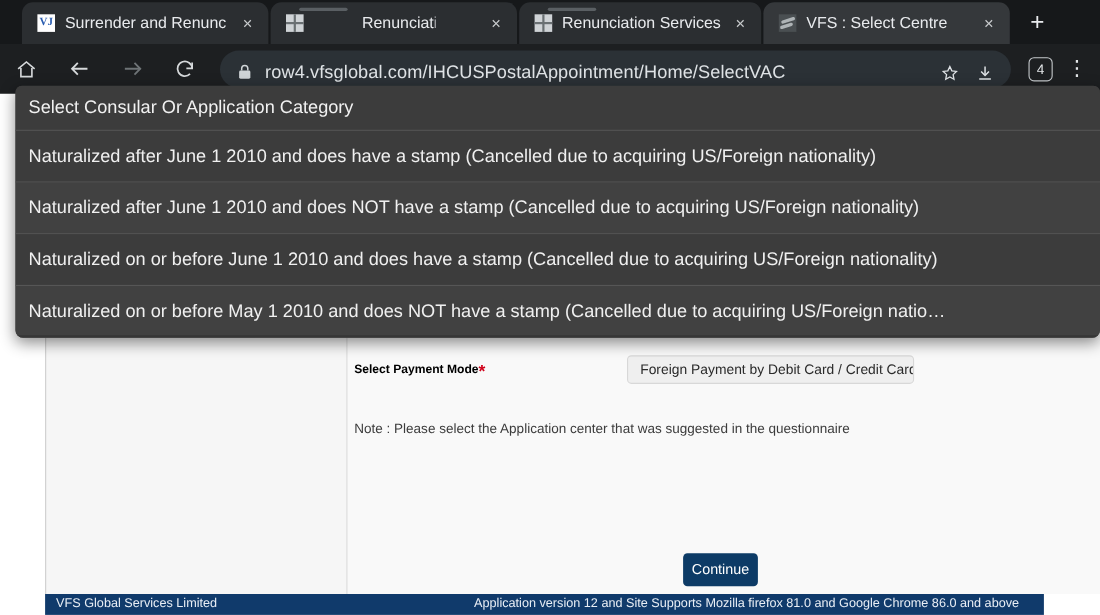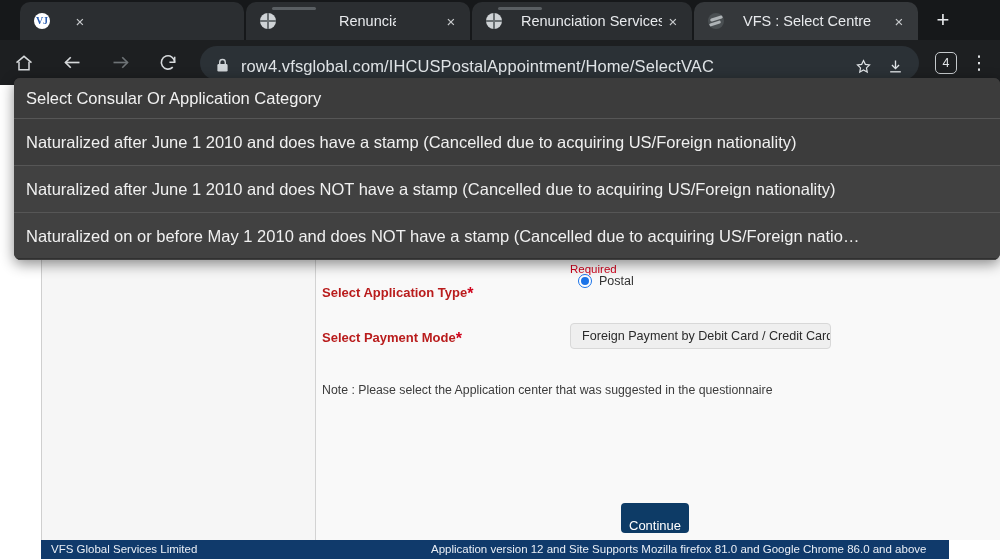--- a/index.html
+++ b/index.html
@@ -28,23 +28,23 @@
     padding:0 8px 0 14px;
     background:#2b2e31;
     margin-right:2px;
     color:#e8eaed;
     font-size:14.5px;
     white-space:nowrap;
     overflow:hidden;
   }
   .tab.active { background:#35383b; }
   .tab .favicon {
-    width:16px; height:16px; margin-right:19px; flex:0 0 16px;
+    width:16px; height:16px; margin-right:9px; flex:0 0 16px;
     display:flex; align-items:center; justify-content:center;
-    border-radius:8px;
+    border-radius:0;
   }
   .fav-vj { background:#ffffff; color:#2a5db0; font-size:10px; font-weight:bold;
             font-family:"Liberation Serif", serif; line-height:16px; text-align:center; }
   .fav-globe {
     background:#cfd3d6; border-radius:50%;
     position:relative;
   }
   .fav-globe::before{
     content:""; position:absolute; left:7px; top:0; width:2px; height:16px;
     background:#6a7073;
@@ -121,21 +121,21 @@
   }
   .col-divider {
     position:absolute; left:273px; top:0; width:1px; height:455px; background:#d3d3d3;
   }
   .form {
     position:absolute; left:274px; top:0; width:684px; height:455px;
     background:#f9f9f9;
   }
   .frow { position:absolute; display:flex; align-items:flex-start; }
   .flabel {
-    font-size:13px; font-weight:bold; color:#b91c1c;
+    font-size:11px; font-weight:bold; color:#000000;
     font-family:"Liberation Sans", sans-serif;
   }
   .req-star { color:#d0021b; font-weight:bold; }
   .sel {
     background:#efefef; border:1px solid #d8d8d8; border-radius:4px;
     height:26px; display:flex; align-items:center; justify-content:space-between;
     padding:0 8px 0 11px; font-size:12.6px; color:#2a2a2a; white-space:nowrap;
     overflow:hidden;
   }
   .required-msg {
@@ -150,21 +150,21 @@
   }
   .radio i { width:8px; height:8px; border-radius:50%; background:#1a73e8; display:block; }
   .radio-label { font-size:12.5px; color:#333; }
   .note {
     position:absolute; font-size:12.3px; color:#3c3c3c;
   }
   .continue {
     position:absolute; background:#0d3b66; color:#ffffff;
     border:none; border-radius:4px;
     font-size:13px; font-family:"Liberation Sans", sans-serif;
-    padding:8px; width:68px; height:30px; line-height:30px; text-align:center;
+    padding:0; width:68px; height:30px; line-height:30px; text-align:center;
   }
   .footer {
     position:absolute; left:41px; top:455px; width:908px; height:19px;
     background:#103a6b;
   }
   .footer-left {
     position:absolute; left:10px; top:3px;
     color:#e9eef5; font-size:11.5px; white-space:nowrap;
   }
   .footer-right {
@@ -254,30 +254,32 @@
     <div class="footer">
       <span class="footer-left">VFS Global Services Limited</span>
       <span class="footer-right">Application version 12 and Site Supports Mozilla firefox 81.0 and Google Chrome 86.0 and above</span>
     </div>
   </div>
 
   <div class="dropdown">
     <div class="dd-header">Select Consular Or Application Category</div>
     <div class="dd-item">Naturalized after June 1 2010 and does have a stamp (Cancelled due to acquiring US/Foreign nationality)</div>
     <div class="dd-item wide">Naturalized after June 1 2010 and does NOT have a stamp (Cancelled due to acquiring US/Foreign nationality)</div>
+    <div class="dd-item">Naturalized on or before June 1 2010 and does have a stamp (Cancelled due to acquiring US/Foreign nationality)</div>
     <div class="dd-item wide">Naturalized on or before May 1 2010 and does NOT have a stamp (Cancelled due to acquiring US/Foreign natio…</div>
     <div class="dd-scroll-shadow"></div>
   </div>
 
   <div class="chrome">
 
     <div class="tabstrip">
 
       <div class="tab" style="width:224px; margin-left:20px;">
         <span class="favicon fav-vj">VJ</span>
+        <span class="tab-title">Surrender and Renunc</span>
         <span class="tab-close">×</span>
       </div>
 
       <div class="tab" style="width:224px;gap:44px;">
         <span class="tab-topline"></span>
         <span class="favicon fav-globe"></span>
         <span class="tab-title">Renunciation informa</span>
         <span class="tab-close">×</span>
       </div>
 

